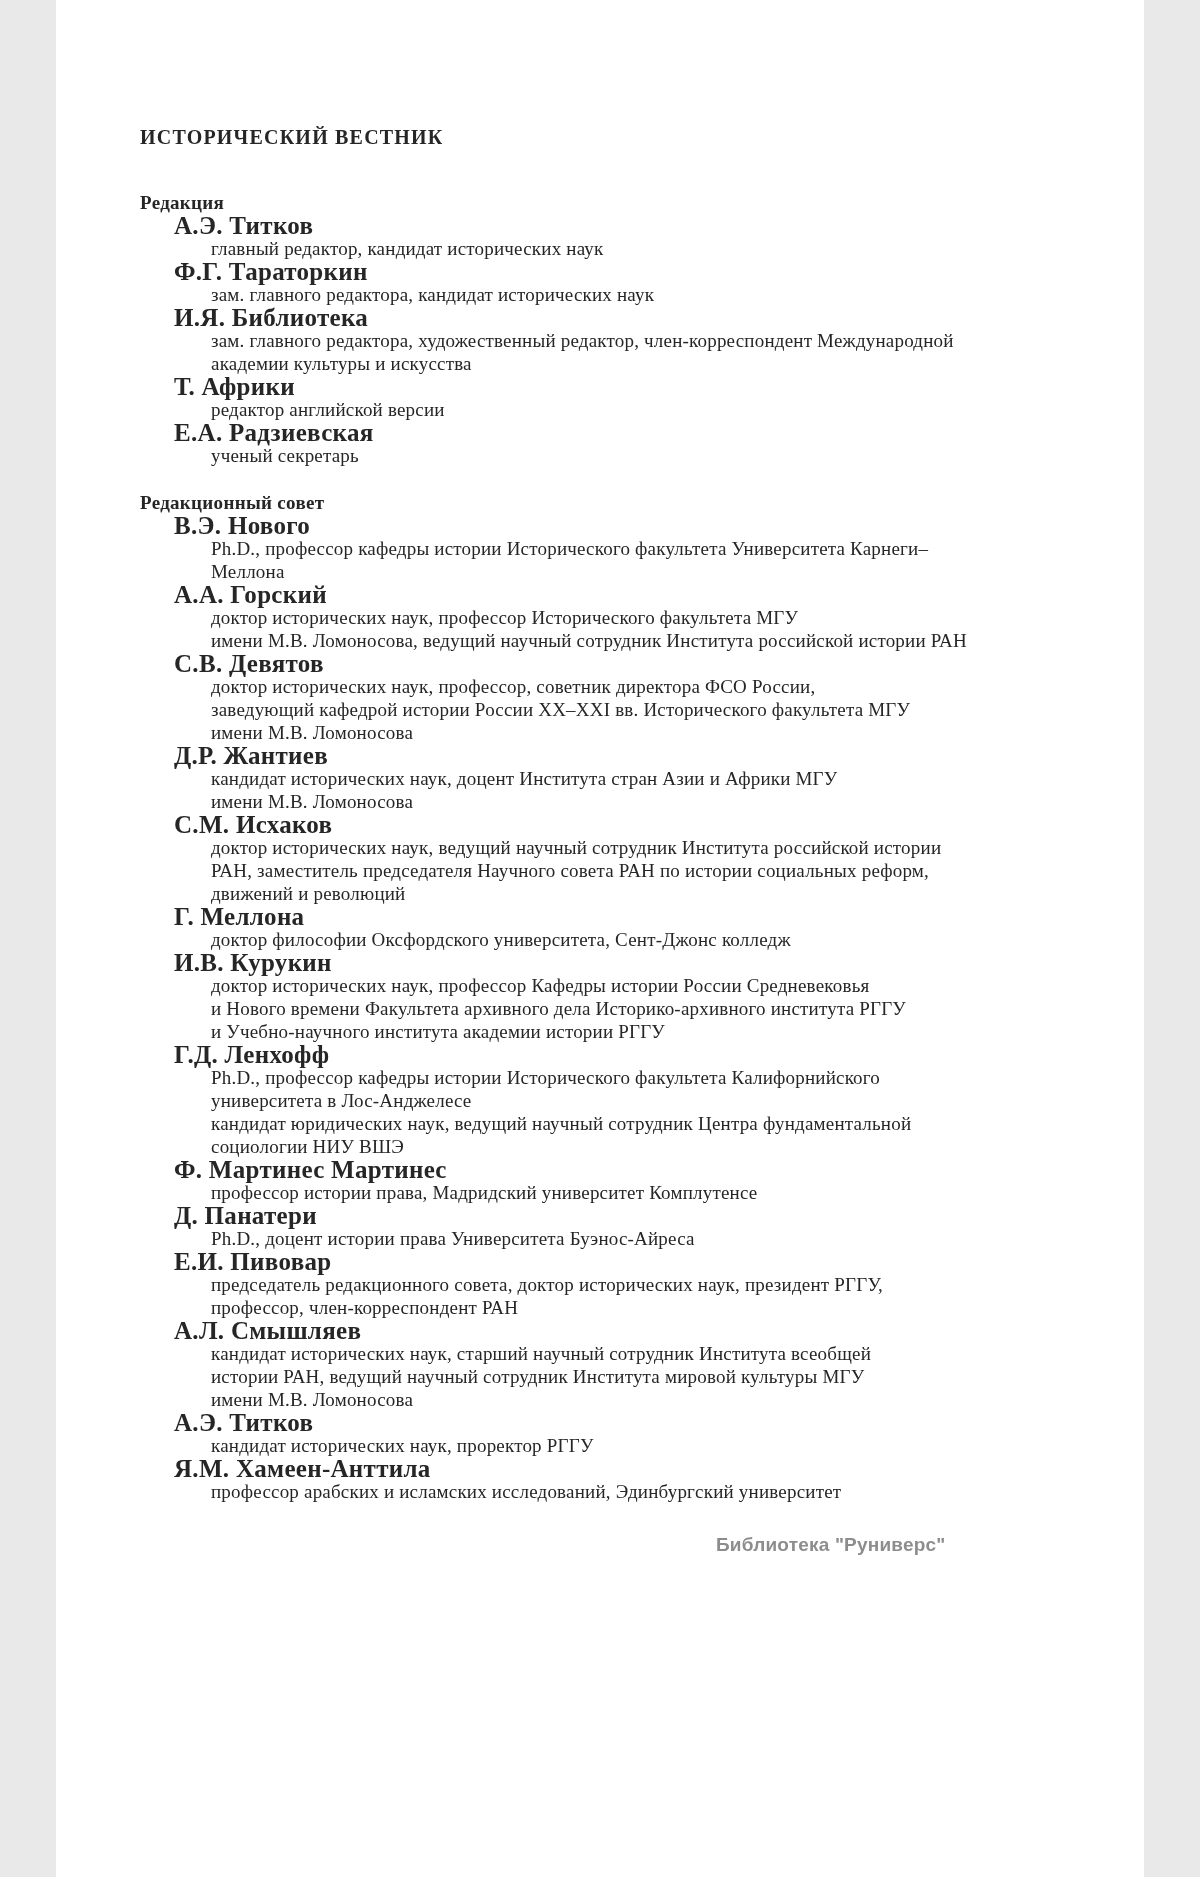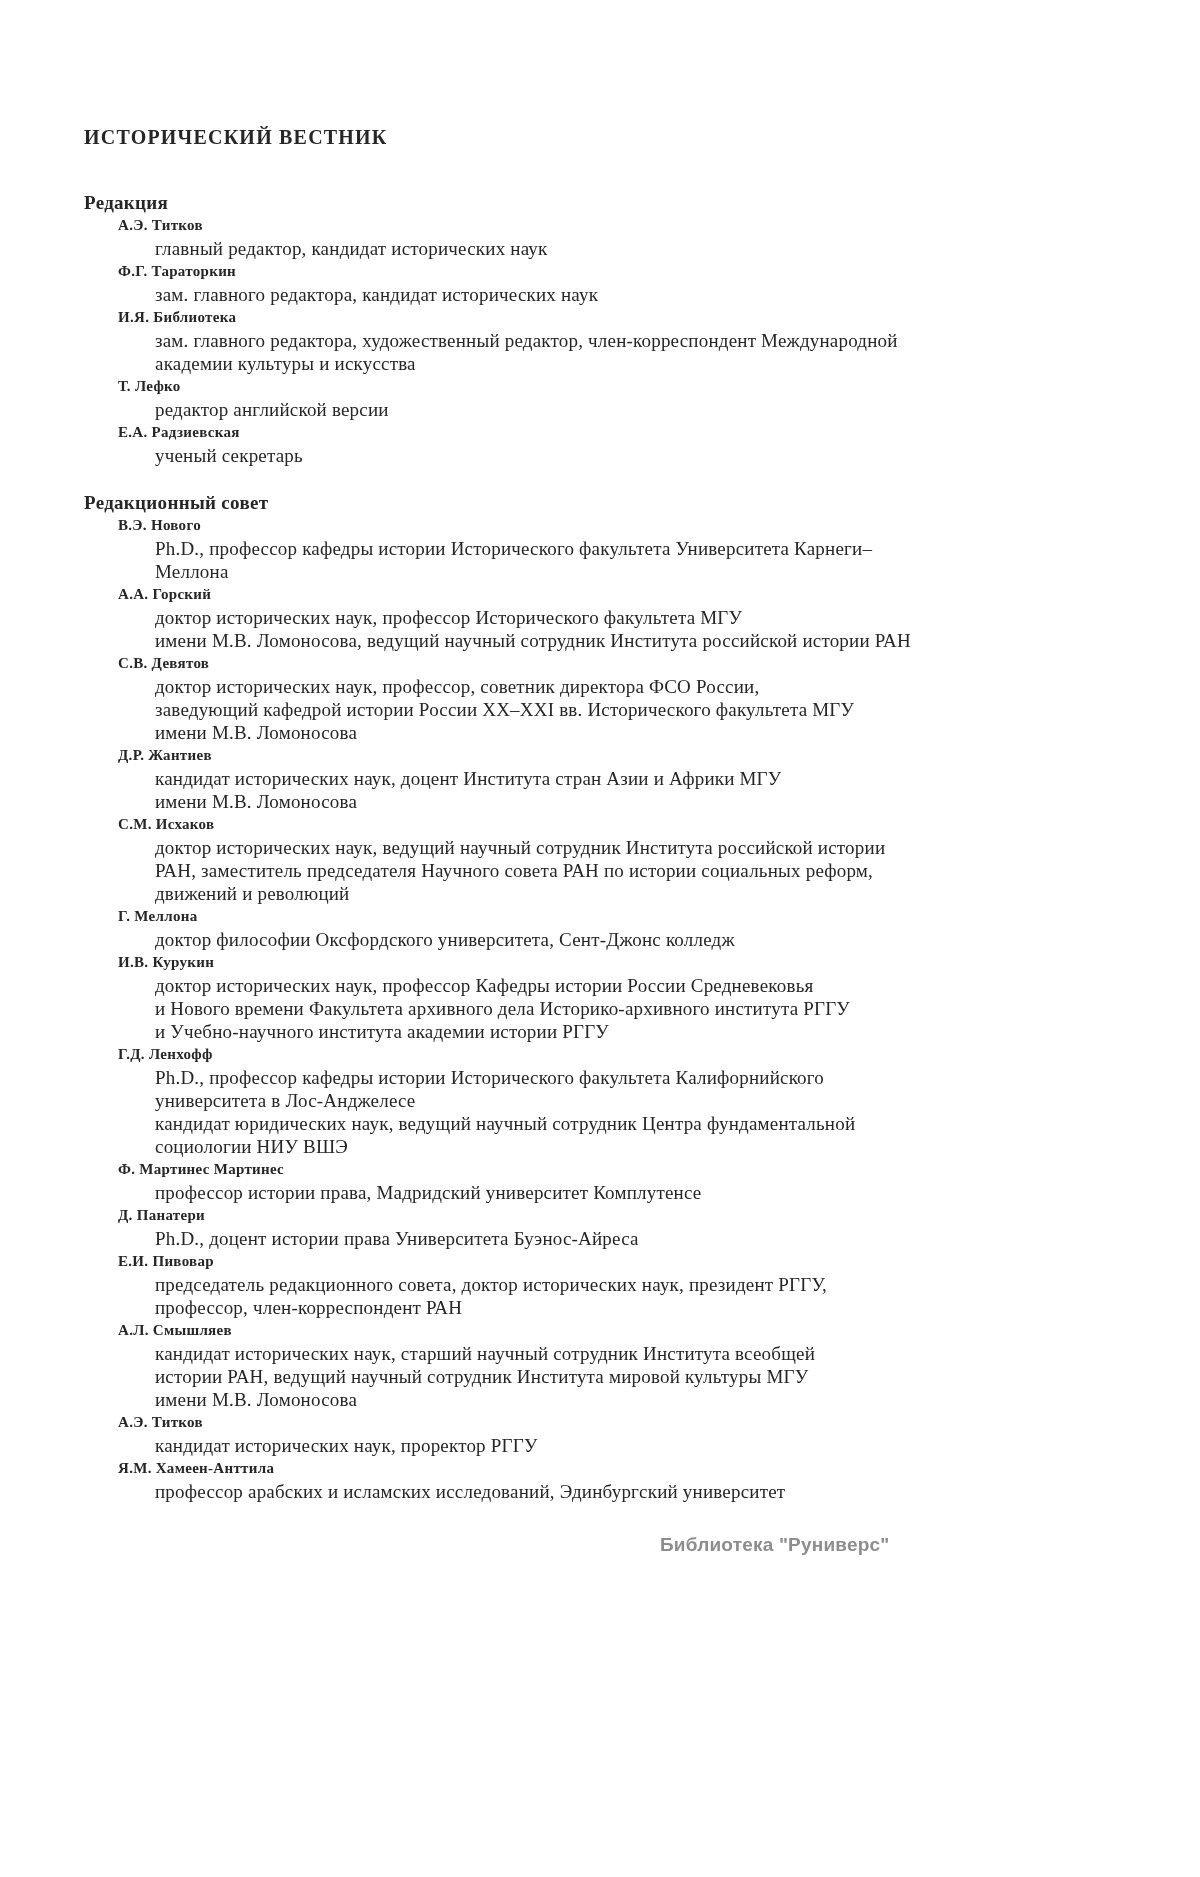--- a/index.html
+++ b/index.html
@@ -1,18 +1,18 @@
 <!DOCTYPE html>
 <html><head>
 <meta charset="utf-8">
 <style>
   html, body { margin: 0; padding: 0; background: #e9e9e9; }
   .page {
     position: relative;
-    width: 1200px;
+    width: 1088px;
     height: 1877px;
     margin: 0 auto;
     background: #ffffff;
     font-family: "Liberation Serif", "DejaVu Serif", serif;
     color: #262626;
     overflow: hidden;
   }
   .content {
     position: absolute;
     top: 126px;
@@ -27,21 +27,21 @@
   }
   .section { margin-top: 8px; }
   .section + .section { margin-top: 24px; }
   .section-heading {
     font-size: 19px;
     font-weight: bold;
     line-height: 23px;
     letter-spacing: 0.3px;
   }
   .member-name {
-    font-size: 15px;
+    font-size: 25px;
     font-weight: bold;
     line-height: 23px;
     padding-left: 34px;
     letter-spacing: 0.3px;
   }
   .member-role {
     font-size: 19px;
     line-height: 23px;
     padding-left: 71px;
     white-space: pre-line;
@@ -67,21 +67,21 @@
     <div>
         <div class="section">
           <div class="section-heading">Редакция</div>
           <div class="member-name">А.Э. Титков</div>
           <div class="member-role">главный редактор, кандидат исторических наук</div>
           <div class="member-name">Ф.Г. Тараторкин</div>
           <div class="member-role">зам. главного редактора, кандидат исторических наук</div>
           <div class="member-name">И.Я. Библиотека</div>
           <div class="member-role">зам. главного редактора, художественный редактор, член-корреспондент Международной
 академии культуры и искусства</div>
-          <div class="member-name">Т. Лефко</div>
+          <div class="member-name">Т. Африки</div>
           <div class="member-role">редактор английской версии</div>
           <div class="member-name">Е.А. Радзиевская</div>
           <div class="member-role">ученый секретарь</div>
         </div>
         <div class="section">
           <div class="section-heading">Редакционный совет</div>
           <div class="member-name">В.Э. Нового</div>
           <div class="member-role">Ph.D., профессор кафедры истории Исторического факультета Университета Карнеги–
 Меллона</div>
           <div class="member-name">А.А. Горский</div>

